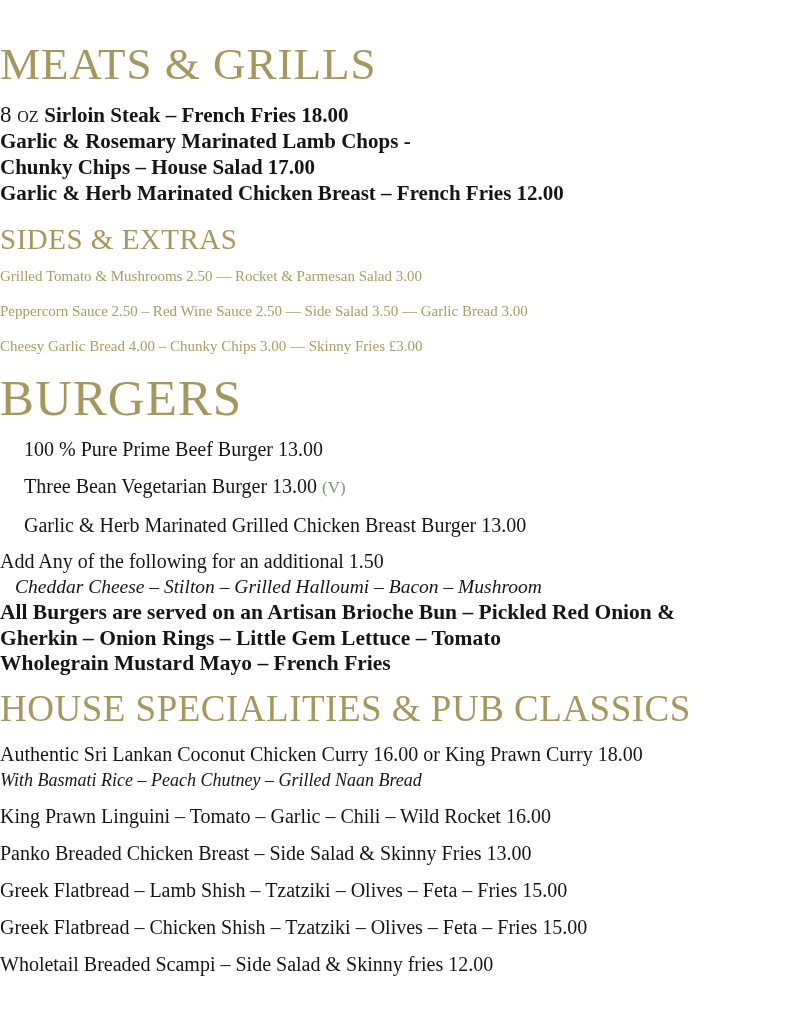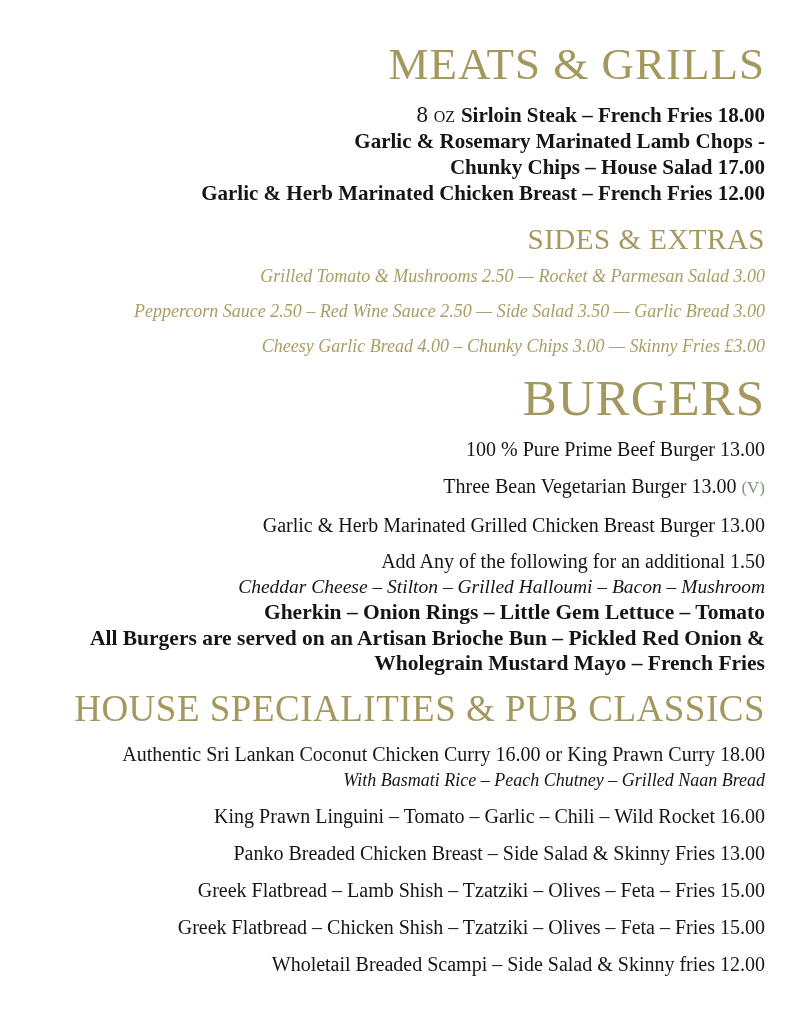--- a/index.html
+++ b/index.html
@@ -12,21 +12,21 @@
     height: 1024px;
     overflow: hidden;
     font-family: "Liberation Serif", "DejaVu Serif", serif;
     color: #151515;
   }
   .menu-page {
     box-sizing: border-box;
     width: 765px;
     height: 1024px;
     padding-top: 40px;
-    text-align: right;
+    text-align: left;
   }
   .heading-gold {
     color: #a5985f;
     font-weight: 400;
     margin: 0;
     line-height: 1.1;
     letter-spacing: 1px;
   }
   .h-xl   { font-size: 45px; margin-bottom: 12px; }
   .h-lg   { font-size: 51px; margin-top: 8px; margin-bottom: 10px; }
@@ -38,23 +38,22 @@
     font-size: 21px;
     line-height: 26px;
     margin: 0;
   }
   .oz-prefix {
     font-weight: 400;
     font-variant: small-caps;
     font-size: 23px;
   }
   .gold-italic {
-    font-style: italic;
     color: #a89d64;
-    font-size: 18px;
+    font-size: 15px;
     line-height: 22px;
     margin: 0 0 13px 0;
   }
   .plain-item {
     font-size: 20px;
     line-height: 26px;
     margin: 0 0 11px 0;
     padding-left: 24px;
   }
   .v-badge {
@@ -111,22 +110,22 @@
     <p class="gold-italic">Cheesy Garlic Bread 4.00 – Chunky Chips 3.00 — Skinny Fries £3.00</p>
   </section>
 
   <section>
     <h1 class="heading-gold h-lg">BURGERS</h1>
     <p class="plain-item">100 % Pure Prime Beef Burger 13.00</p>
     <p class="plain-item"><span>Three Bean Vegetarian Burger 13.00 </span><span class="v-badge">(V)</span></p>
     <p class="plain-item">Garlic &amp; Herb Marinated Grilled Chicken Breast Burger 13.00</p>
     <p class="addons-intro">Add Any of the following for an additional 1.50</p>
     <p class="addons-list">Cheddar Cheese – Stilton – Grilled Halloumi – Bacon – Mushroom</p>
+    <p class="served-line">All Burgers are served on an Artisan Brioche Bun – Pickled Red Onion &amp;</p>
     <p class="served-line">Gherkin – Onion Rings – Little Gem Lettuce – Tomato</p>
-    <p class="served-line">All Burgers are served on an Artisan Brioche Bun – Pickled Red Onion &amp;</p>
     <p class="served-line">Wholegrain Mustard Mayo – French Fries</p>
   </section>
 
   <section>
     <h1 class="heading-gold h-wide">HOUSE SPECIALITIES &amp; PUB CLASSICS</h1>
     <p class="spec-item">Authentic Sri Lankan Coconut Chicken Curry 16.00 or King Prawn Curry 18.00</p>
     <p class="spec-sub">With Basmati Rice – Peach Chutney – Grilled Naan Bread</p>
     <p class="spec-item">King Prawn Linguini – Tomato – Garlic – Chili – Wild Rocket 16.00</p>
     <p class="spec-item">Panko Breaded Chicken Breast – Side Salad &amp; Skinny Fries 13.00</p>
     <p class="spec-item">Greek Flatbread – Lamb Shish – Tzatziki – Olives – Feta – Fries 15.00</p>

